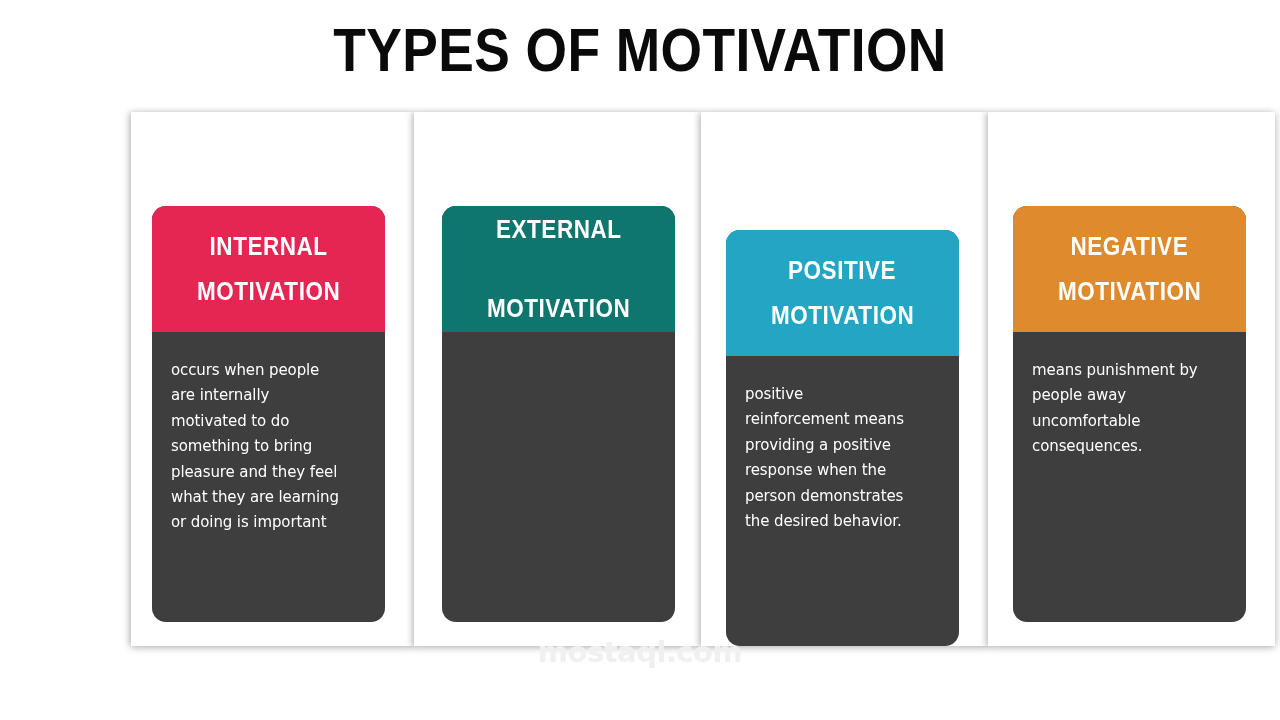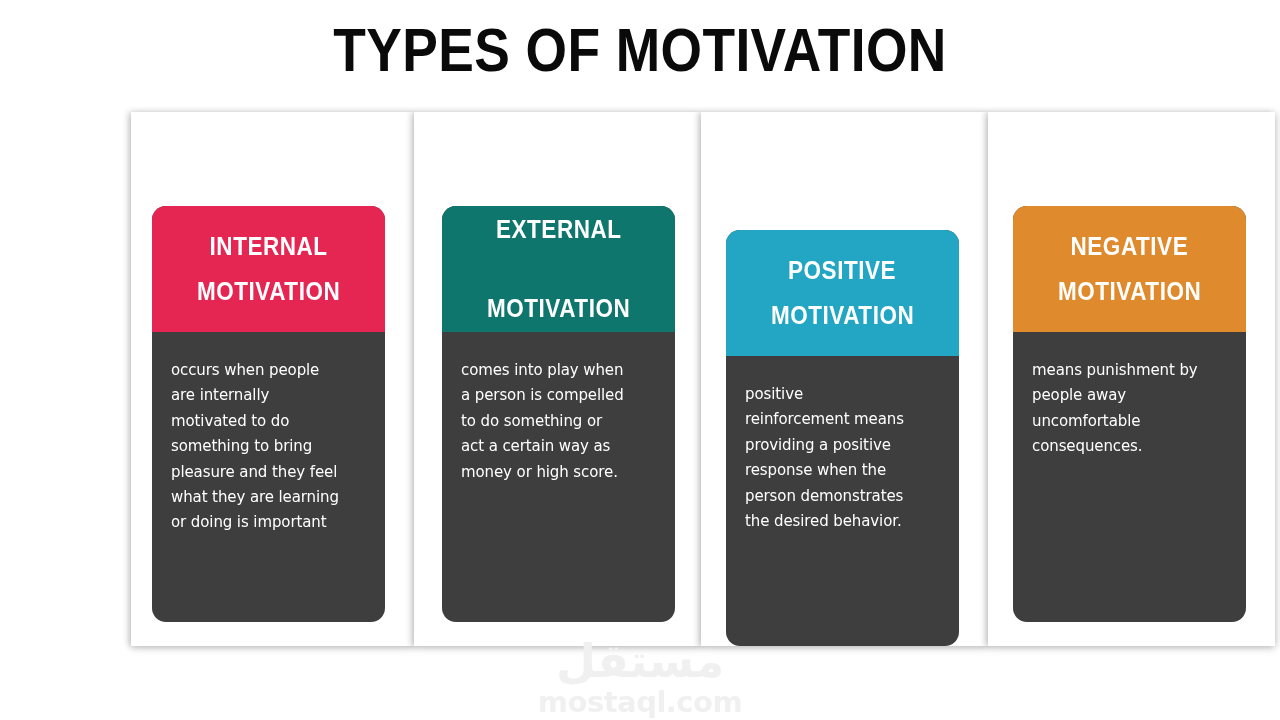--- a/index.html
+++ b/index.html
@@ -178,27 +178,20 @@
 what they are learning
 or doing is important</div>
     </div>
   </div>
 
   <div class="card c2">
     <div class="card-header" style="background-color: #0f766e; gap: 34px;">
       <span class="hl">EXTERNAL</span>
       <span class="hl">MOTIVATION</span>
     </div>
-    <div class="card-body">
-      <div class="txt">comes into play when
-a person is compelled
-to do something or
-act a certain way as
-money or high score.</div>
-    </div>
   </div>
 
   <div class="card c3">
     <div class="card-header" style="background-color: rgb(34, 166, 195);">
       <span class="hl">POSITIVE</span>
       <span class="hl">MOTIVATION</span>
     </div>
     <div class="card-body">
       <div class="txt">positive
 reinforcement means
@@ -218,15 +211,14 @@
       <div class="txt">means punishment by
 people away
 uncomfortable
 consequences.</div>
     </div>
   </div>
 
 </div>
 
 <div class="watermark">
-  <span class="wm-ar">مستقل</span>
   <span class="wm-en">mostaql.com</span>
 </div>
 
 </body></html>

